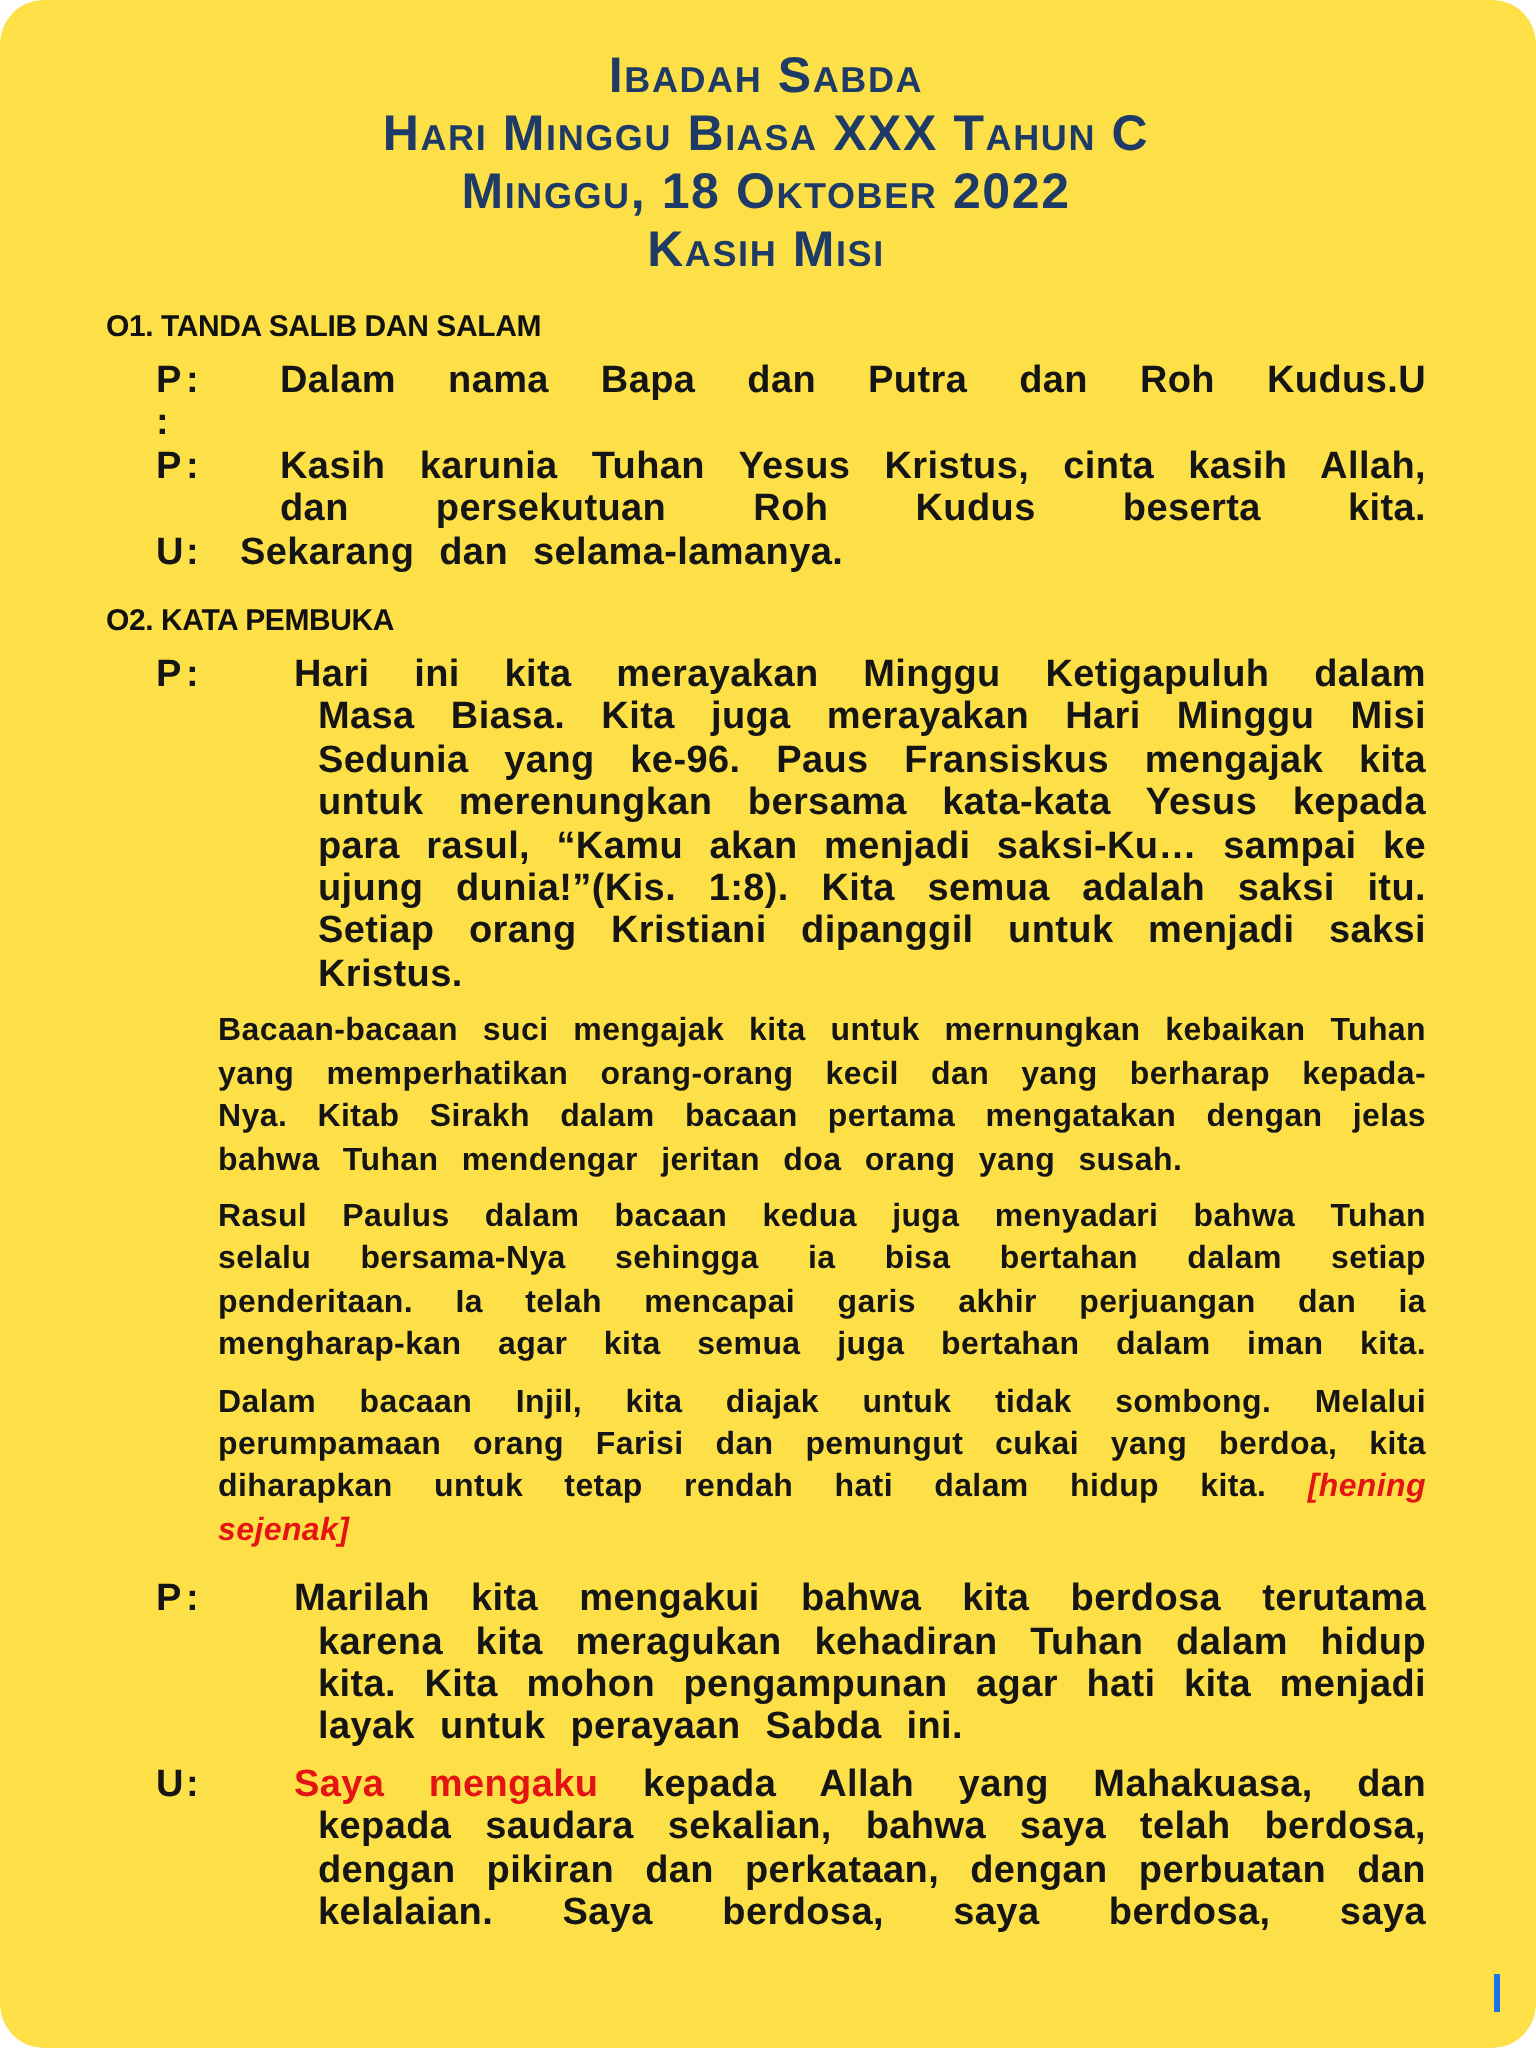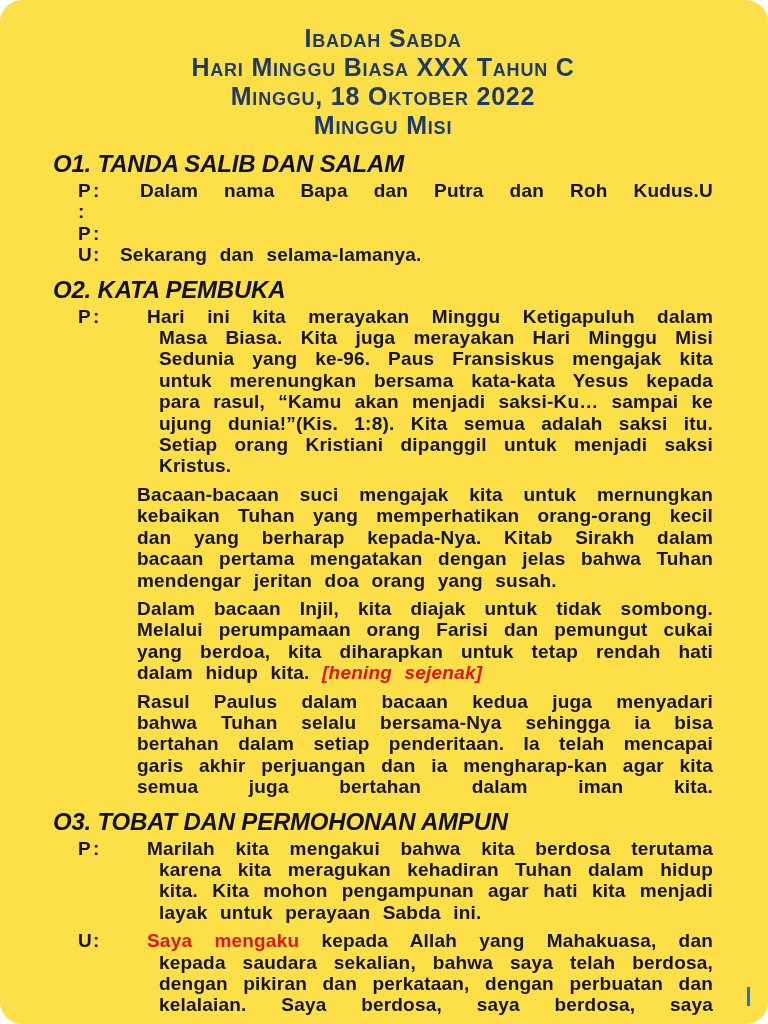--- a/index.html
+++ b/index.html
@@ -30,26 +30,25 @@
     font-size: 25px;
     line-height: 29px;
     letter-spacing: 0.8px;
   }
   
   .sec {
     margin-top: 13px;
   }
   .sec-h {
     margin: 0 0 5px 0;
-    font-size: 24px;
+    font-size: 15px;
     line-height: 22px;
     letter-spacing: -0.2px;
     color: #111111;
     font-weight: bold;
-    font-style: italic;
   }
   
   .entry {
     display: flex;
     font-size: 19px;
     line-height: 21.4px;
     letter-spacing: 0.2px;
     word-spacing: 7px;
   }
   .entry .sp {
@@ -72,22 +71,22 @@
     margin-left: 32px;
   }
   .entry.mb {
     margin-bottom: 7px;
   }
   
   .jl .txt { text-align-last: justify; margin-left: 20px; }
   .cut .txt { text-align-last: justify; }
   
   .para {
-    margin: 0 0 7px 84px;
-    font-size: 19px;
+    margin: 0 0 7px 56px;
+    font-size: 16px;
     line-height: 21.4px;
     letter-spacing: 0.2px;
     word-spacing: 7px;
     text-align: justify;
   }
   .para.jl { text-align-last: justify; }
   
   .red {
     color: #e51414;
   }
@@ -108,59 +107,59 @@
 </head>
 <body>
 
 <div class="page">
   <div class="content">
 
     <header class="doc-title">
       <div>Ibadah Sabda</div>
       <div>Hari Minggu Biasa XXX Tahun C</div>
       <div>Minggu, 18 Oktober 2022</div>
-      <div>Minggu Misi</div>
+      <div>Kasih Misi</div>
     </header>
 
     <section class="sec">
       <h2 class="sec-h">O1. TANDA SALIB DAN SALAM</h2>
       <div class="entry jl">
         <span class="sp">P</span>
         <span class="co">:</span>
         <span class="txt">Dalam nama Bapa dan Putra dan Roh Kudus.U</span>
       </div>
       <div class="entry">
         <span class="sp">:</span>
         <span class="co"></span>
       </div>
       <div class="entry jl">
         <span class="sp">P</span>
         <span class="co">:</span>
+        <span class="txt">Kasih karunia Tuhan Yesus Kristus, cinta kasih Allah, dan persekutuan Roh Kudus beserta kita.</span>
       </div>
       <div class="entry">
         <span class="sp">U</span>
         <span class="co">:</span>
         <span class="txt">Sekarang dan selama-lamanya.</span>
       </div>
     </section>
 
     <section class="sec">
       <h2 class="sec-h">O2. KATA PEMBUKA</h2>
       <div class="entry hang mb">
         <span class="sp">P</span>
         <span class="co">:</span>
         <span class="txt">Hari ini kita merayakan Minggu Ketigapuluh dalam Masa Biasa. Kita juga merayakan Hari Minggu Misi Sedunia yang ke-96. Paus Fransiskus mengajak kita untuk merenungkan bersama kata-kata Yesus kepada para rasul, “Kamu akan menjadi saksi-Ku… sampai ke ujung dunia!”(Kis. 1:8). Kita semua adalah saksi itu. Setiap orang Kristiani dipanggil untuk menjadi saksi Kristus.</span>
       </div>
       <p class="para">Bacaan-bacaan suci mengajak kita untuk mernungkan kebaikan Tuhan yang memperhatikan orang-orang kecil dan yang berharap kepada-Nya. Kitab Sirakh dalam bacaan pertama mengatakan dengan jelas bahwa Tuhan mendengar jeritan doa orang yang susah.</p>
+      <p class="para jl">Rasul Paulus dalam bacaan kedua juga menyadari bahwa Tuhan selalu bersama-Nya sehingga ia bisa bertahan dalam setiap penderitaan. Ia telah mencapai garis akhir perjuangan dan ia mengharap-kan agar kita semua juga bertahan dalam iman kita.</p>
       <p class="para"><span>Dalam bacaan Injil, kita diajak untuk tidak sombong. Melalui perumpamaan orang Farisi dan pemungut cukai yang berdoa, kita diharapkan untuk tetap rendah hati dalam hidup kita. </span><span class="note">[hening sejenak]</span></p>
-      <p class="para jl">Rasul Paulus dalam bacaan kedua juga menyadari bahwa Tuhan selalu bersama-Nya sehingga ia bisa bertahan dalam setiap penderitaan. Ia telah mencapai garis akhir perjuangan dan ia mengharap-kan agar kita semua juga bertahan dalam iman kita.</p>
     </section>
 
     <section class="sec">
-      <h2 class="sec-h">O3. TOBAT DAN PERMOHONAN AMPUN</h2>
       <div class="entry hang mb">
         <span class="sp">P</span>
         <span class="co">:</span>
         <span class="txt">Marilah kita mengakui bahwa kita berdosa terutama karena kita meragukan kehadiran Tuhan dalam hidup kita. Kita mohon pengampunan agar hati kita menjadi layak untuk perayaan Sabda ini.</span>
       </div>
       <div class="entry hang cut">
         <span class="sp">U</span>
         <span class="co">:</span>
         <span class="txt"><span class="red">Saya mengaku</span><span> kepada Allah yang Mahakuasa, dan kepada saudara sekalian, bahwa saya telah berdosa, dengan pikiran dan perkataan, dengan perbuatan dan kelalaian. Saya berdosa, saya berdosa, saya</span></span>
       </div>

